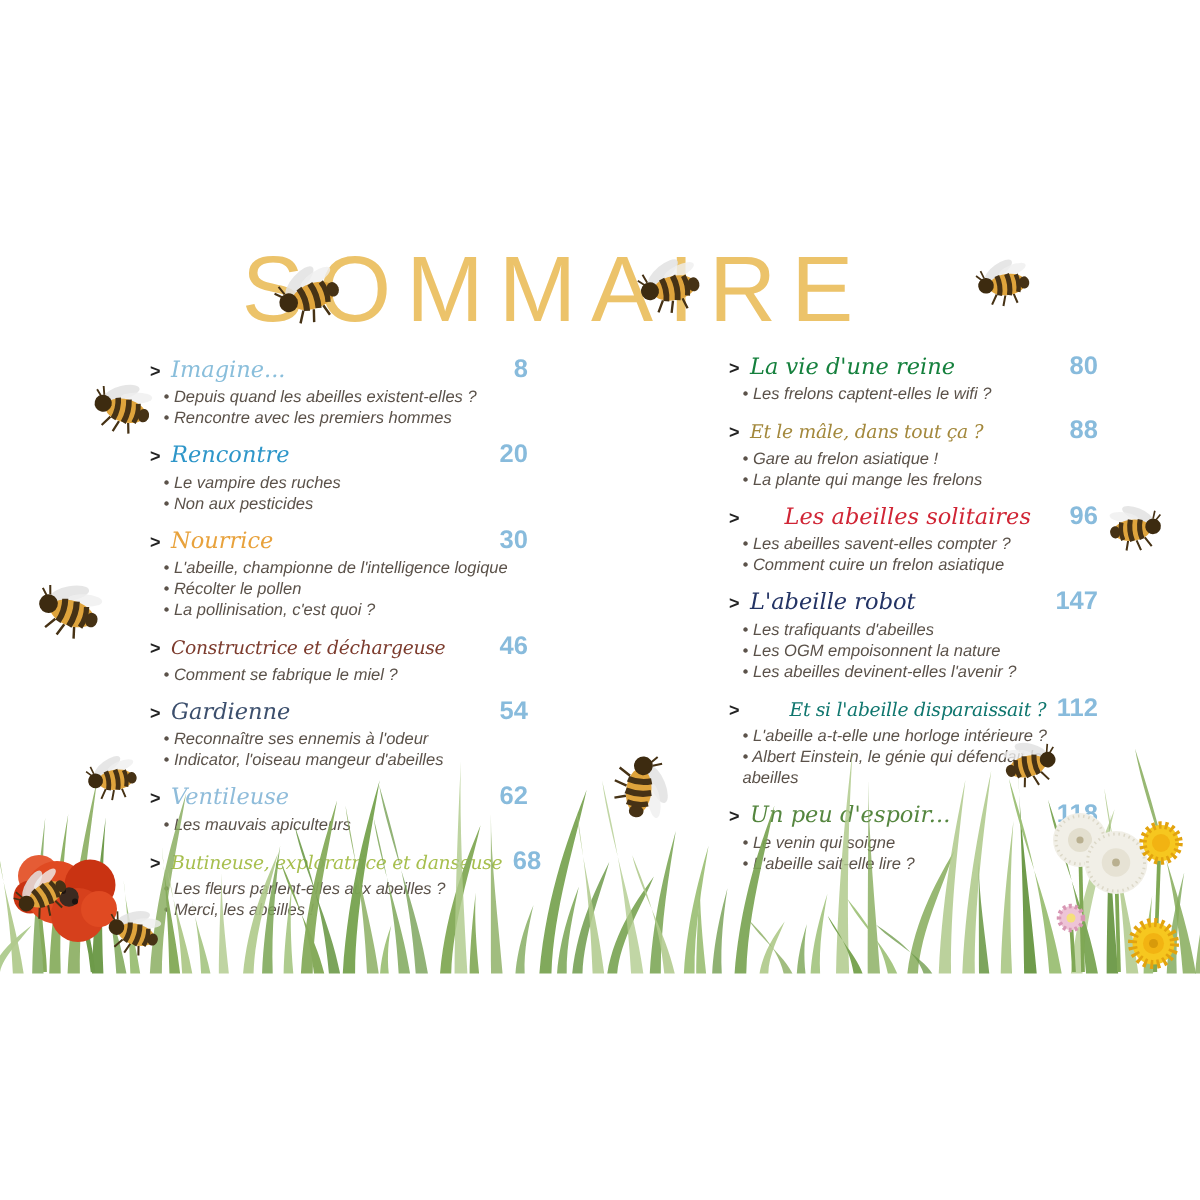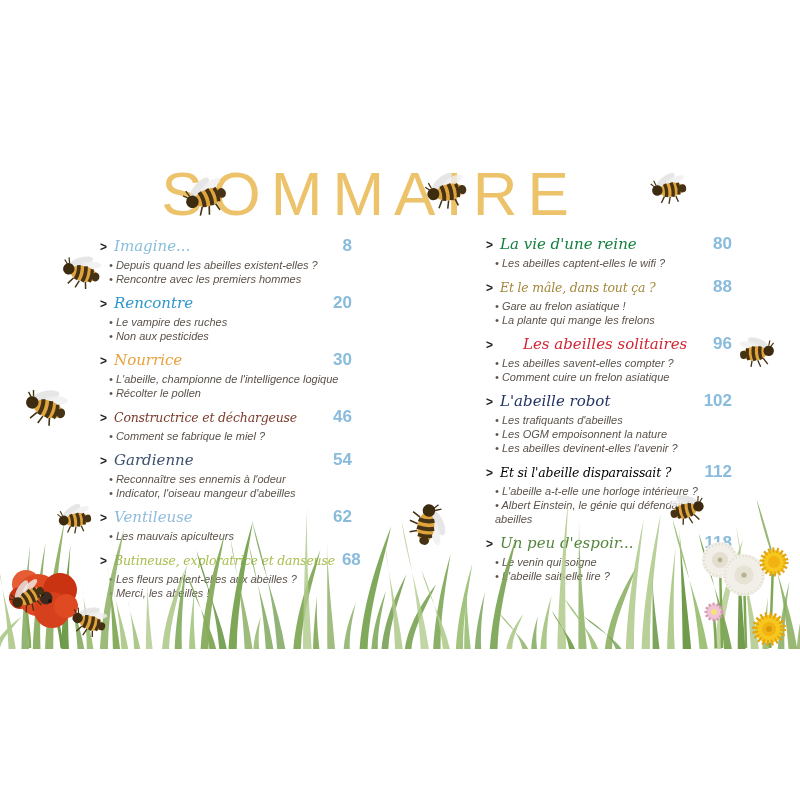--- a/index.html
+++ b/index.html
@@ -78,20 +78,21 @@
       </div>
       <div class="entry">
         <div class="head">
           <span class="arrow">&gt;</span>
           <span class="label" style="color: rgb(232, 162, 60);">Nourrice</span>
           <span class="pg">30</span>
         </div>
         <div class="subs">
           <div class="sub">L'abeille, championne de l'intelligence logique</div>
           <div class="sub">Récolter le pollen</div>
+          <div class="sub">La pollinisation, c'est quoi ?</div>
         </div>
       </div>
       <div class="entry">
         <div class="head">
           <span class="arrow">&gt;</span>
           <span class="label long" style="color: rgb(124, 59, 45);">Constructrice et déchargeuse</span>
           <span class="pg">46</span>
         </div>
         <div class="subs">
           <div class="sub">Comment se fabrique le miel ?</div>
@@ -131,21 +132,21 @@
       </div>
     </div>
   <div class="col" id="col-right">
       <div class="entry">
         <div class="head">
           <span class="arrow">&gt;</span>
           <span class="label" style="color: #15803d;">La vie d'une reine</span>
           <span class="pg">80</span>
         </div>
         <div class="subs">
-          <div class="sub">Les abeilles captent-elles le wifi ?</div>
+          <div class="sub">Les frelons captent-elles le wifi ?</div>
         </div>
       </div>
       <div class="entry">
         <div class="head">
           <span class="arrow">&gt;</span>
           <span class="label long" style="color: rgb(163, 136, 60);">Et le mâle, dans tout ça ?</span>
           <span class="pg">88</span>
         </div>
         <div class="subs">
           <div class="sub">Gare au frelon asiatique !</div>
@@ -160,32 +161,32 @@
         </div>
         <div class="subs">
           <div class="sub">Les abeilles savent-elles compter ?</div>
           <div class="sub">Comment cuire un frelon asiatique</div>
         </div>
       </div>
       <div class="entry">
         <div class="head">
           <span class="arrow">&gt;</span>
           <span class="label" style="color: rgb(35, 51, 100);">L'abeille robot</span>
-          <span class="pg">102</span>
+          <span class="pg">147</span>
         </div>
         <div class="subs">
           <div class="sub">Les trafiquants d'abeilles</div>
           <div class="sub">Les OGM empoisonnent la nature</div>
           <div class="sub">Les abeilles devinent-elles l'avenir ?</div>
         </div>
       </div>
       <div class="entry">
         <div class="head">
           <span class="arrow">&gt;</span>
-          <span class="label long" style="color: #000000;">Et si l'abeille disparaissait ?</span>
+          <span class="label long" style="color: #0f766e; text-align: right;">Et si l'abeille disparaissait ?</span>
           <span class="pg">112</span>
         </div>
         <div class="subs">
           <div class="sub">L'abeille a-t-elle une horloge intérieure ?</div>
           <div class="sub">Albert Einstein, le génie qui défendait les abeilles</div>
         </div>
       </div>
       <div class="entry">
         <div class="head">
           <span class="arrow">&gt;</span>

